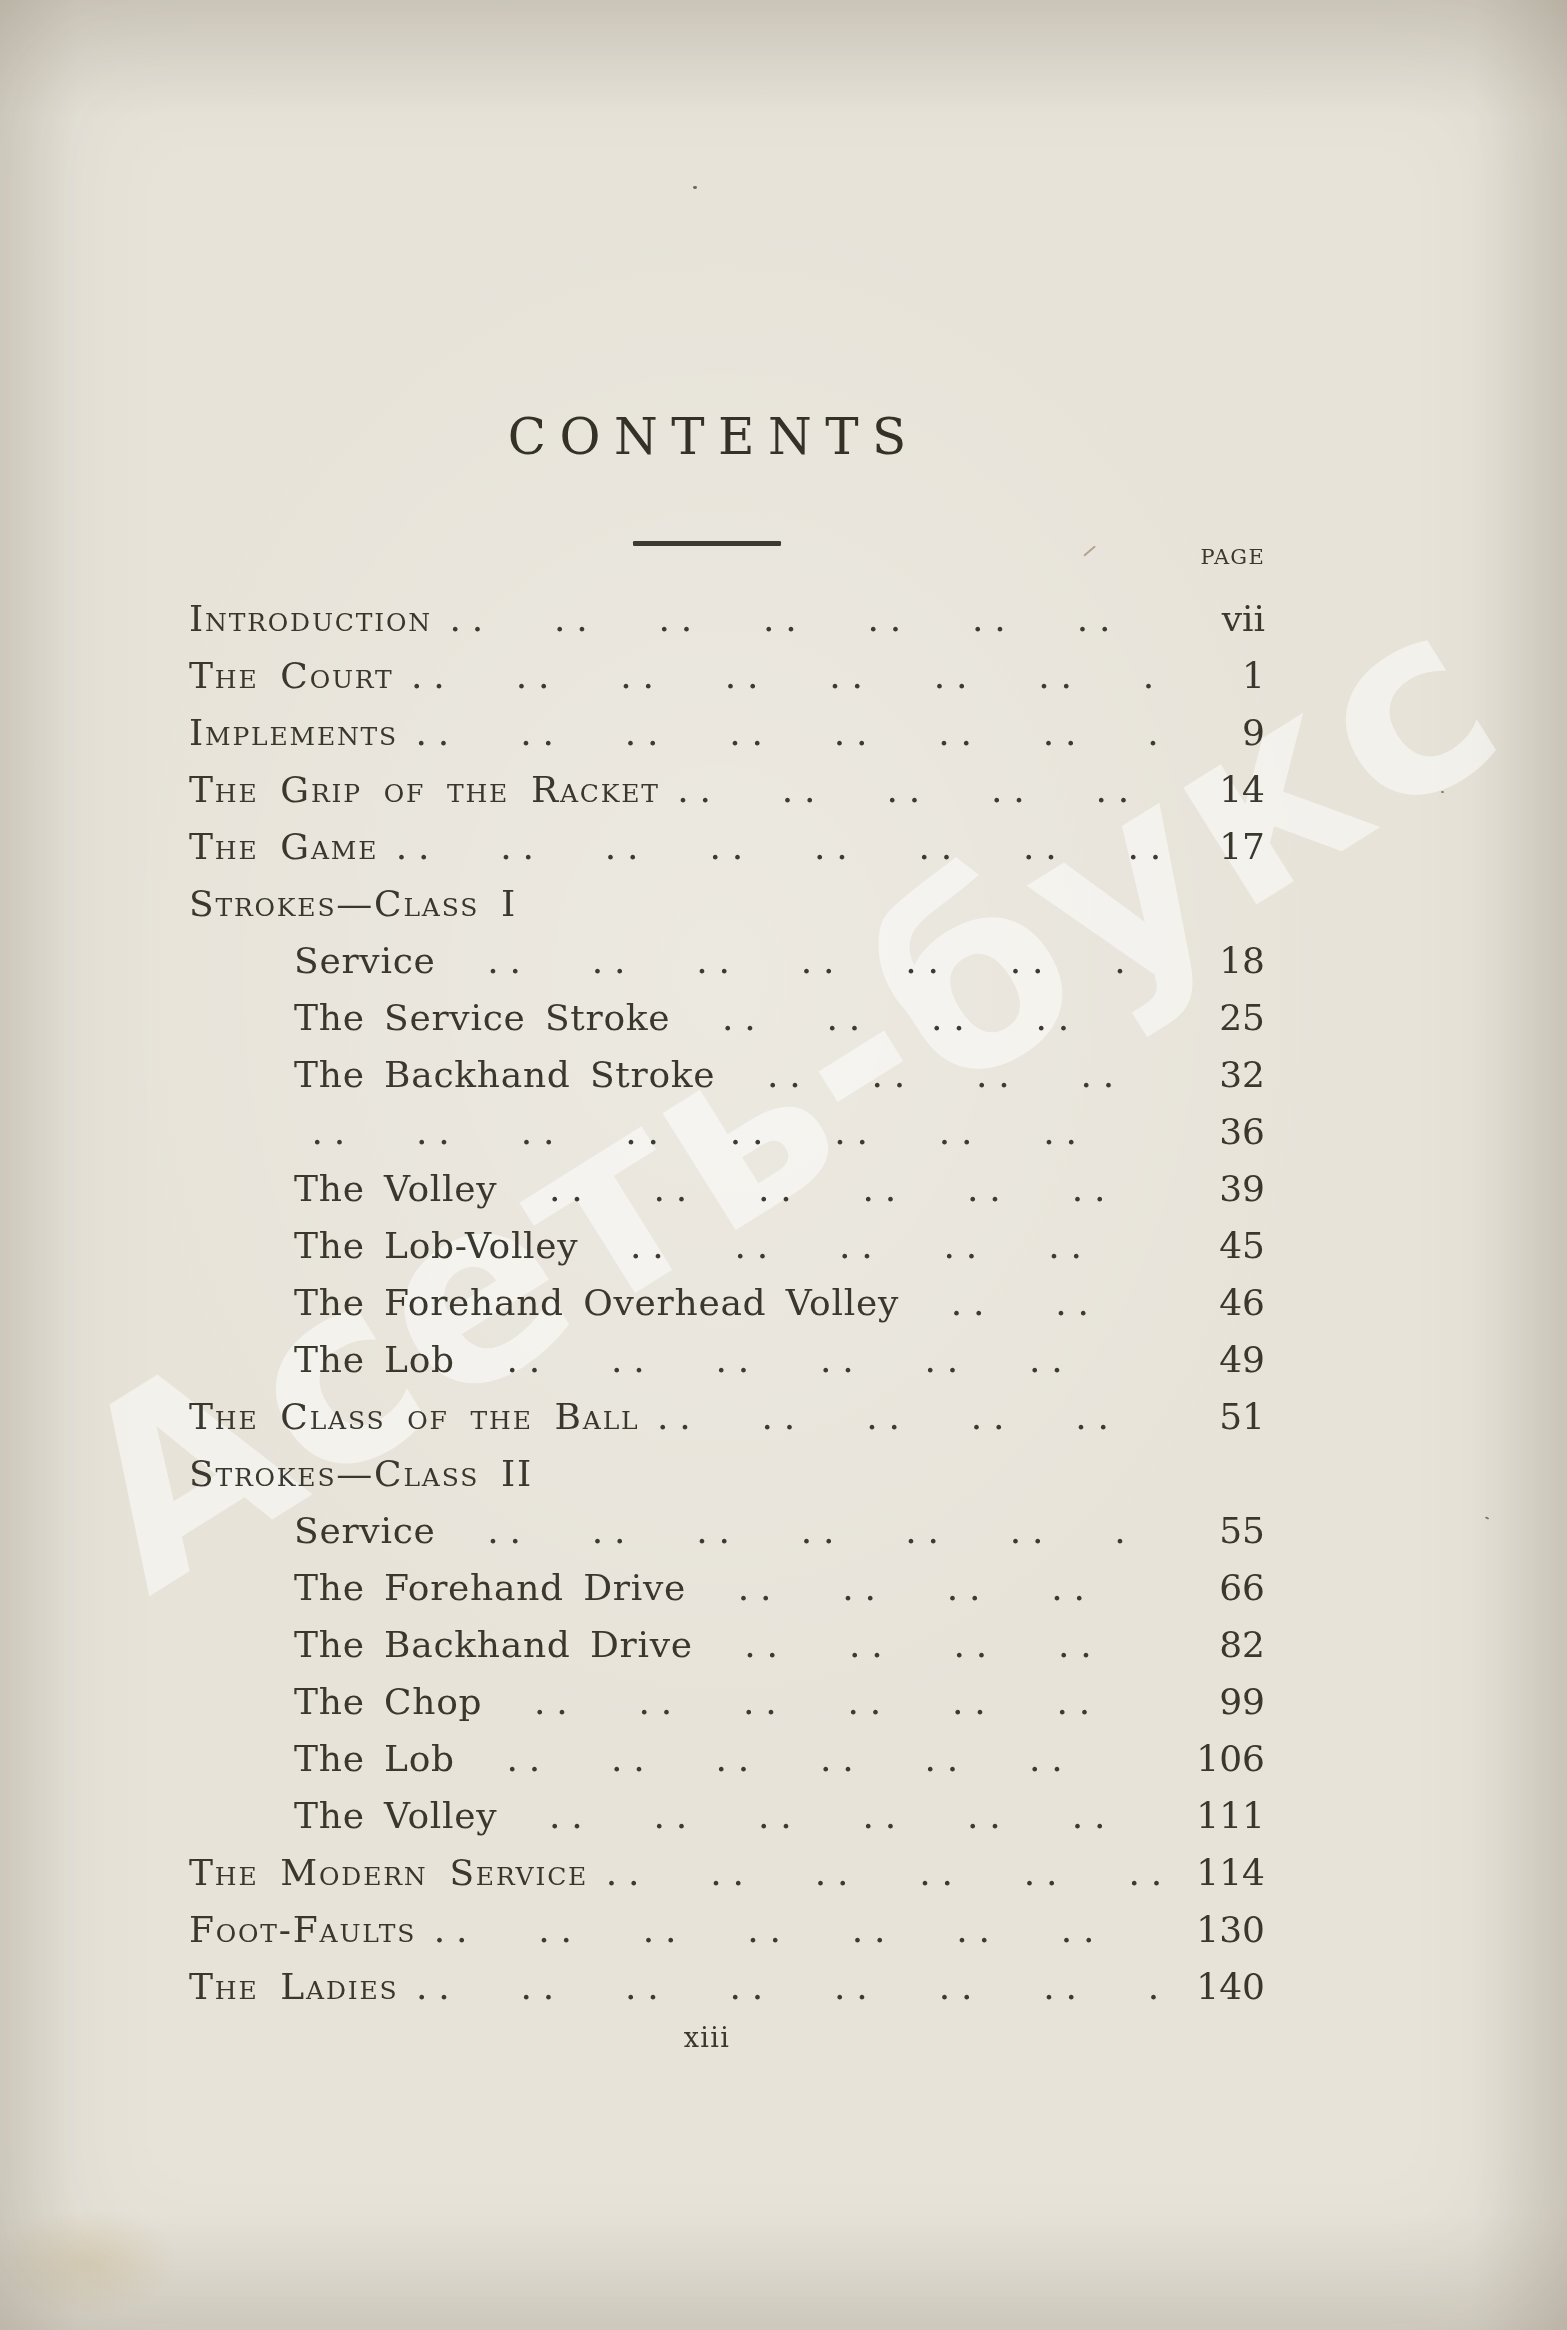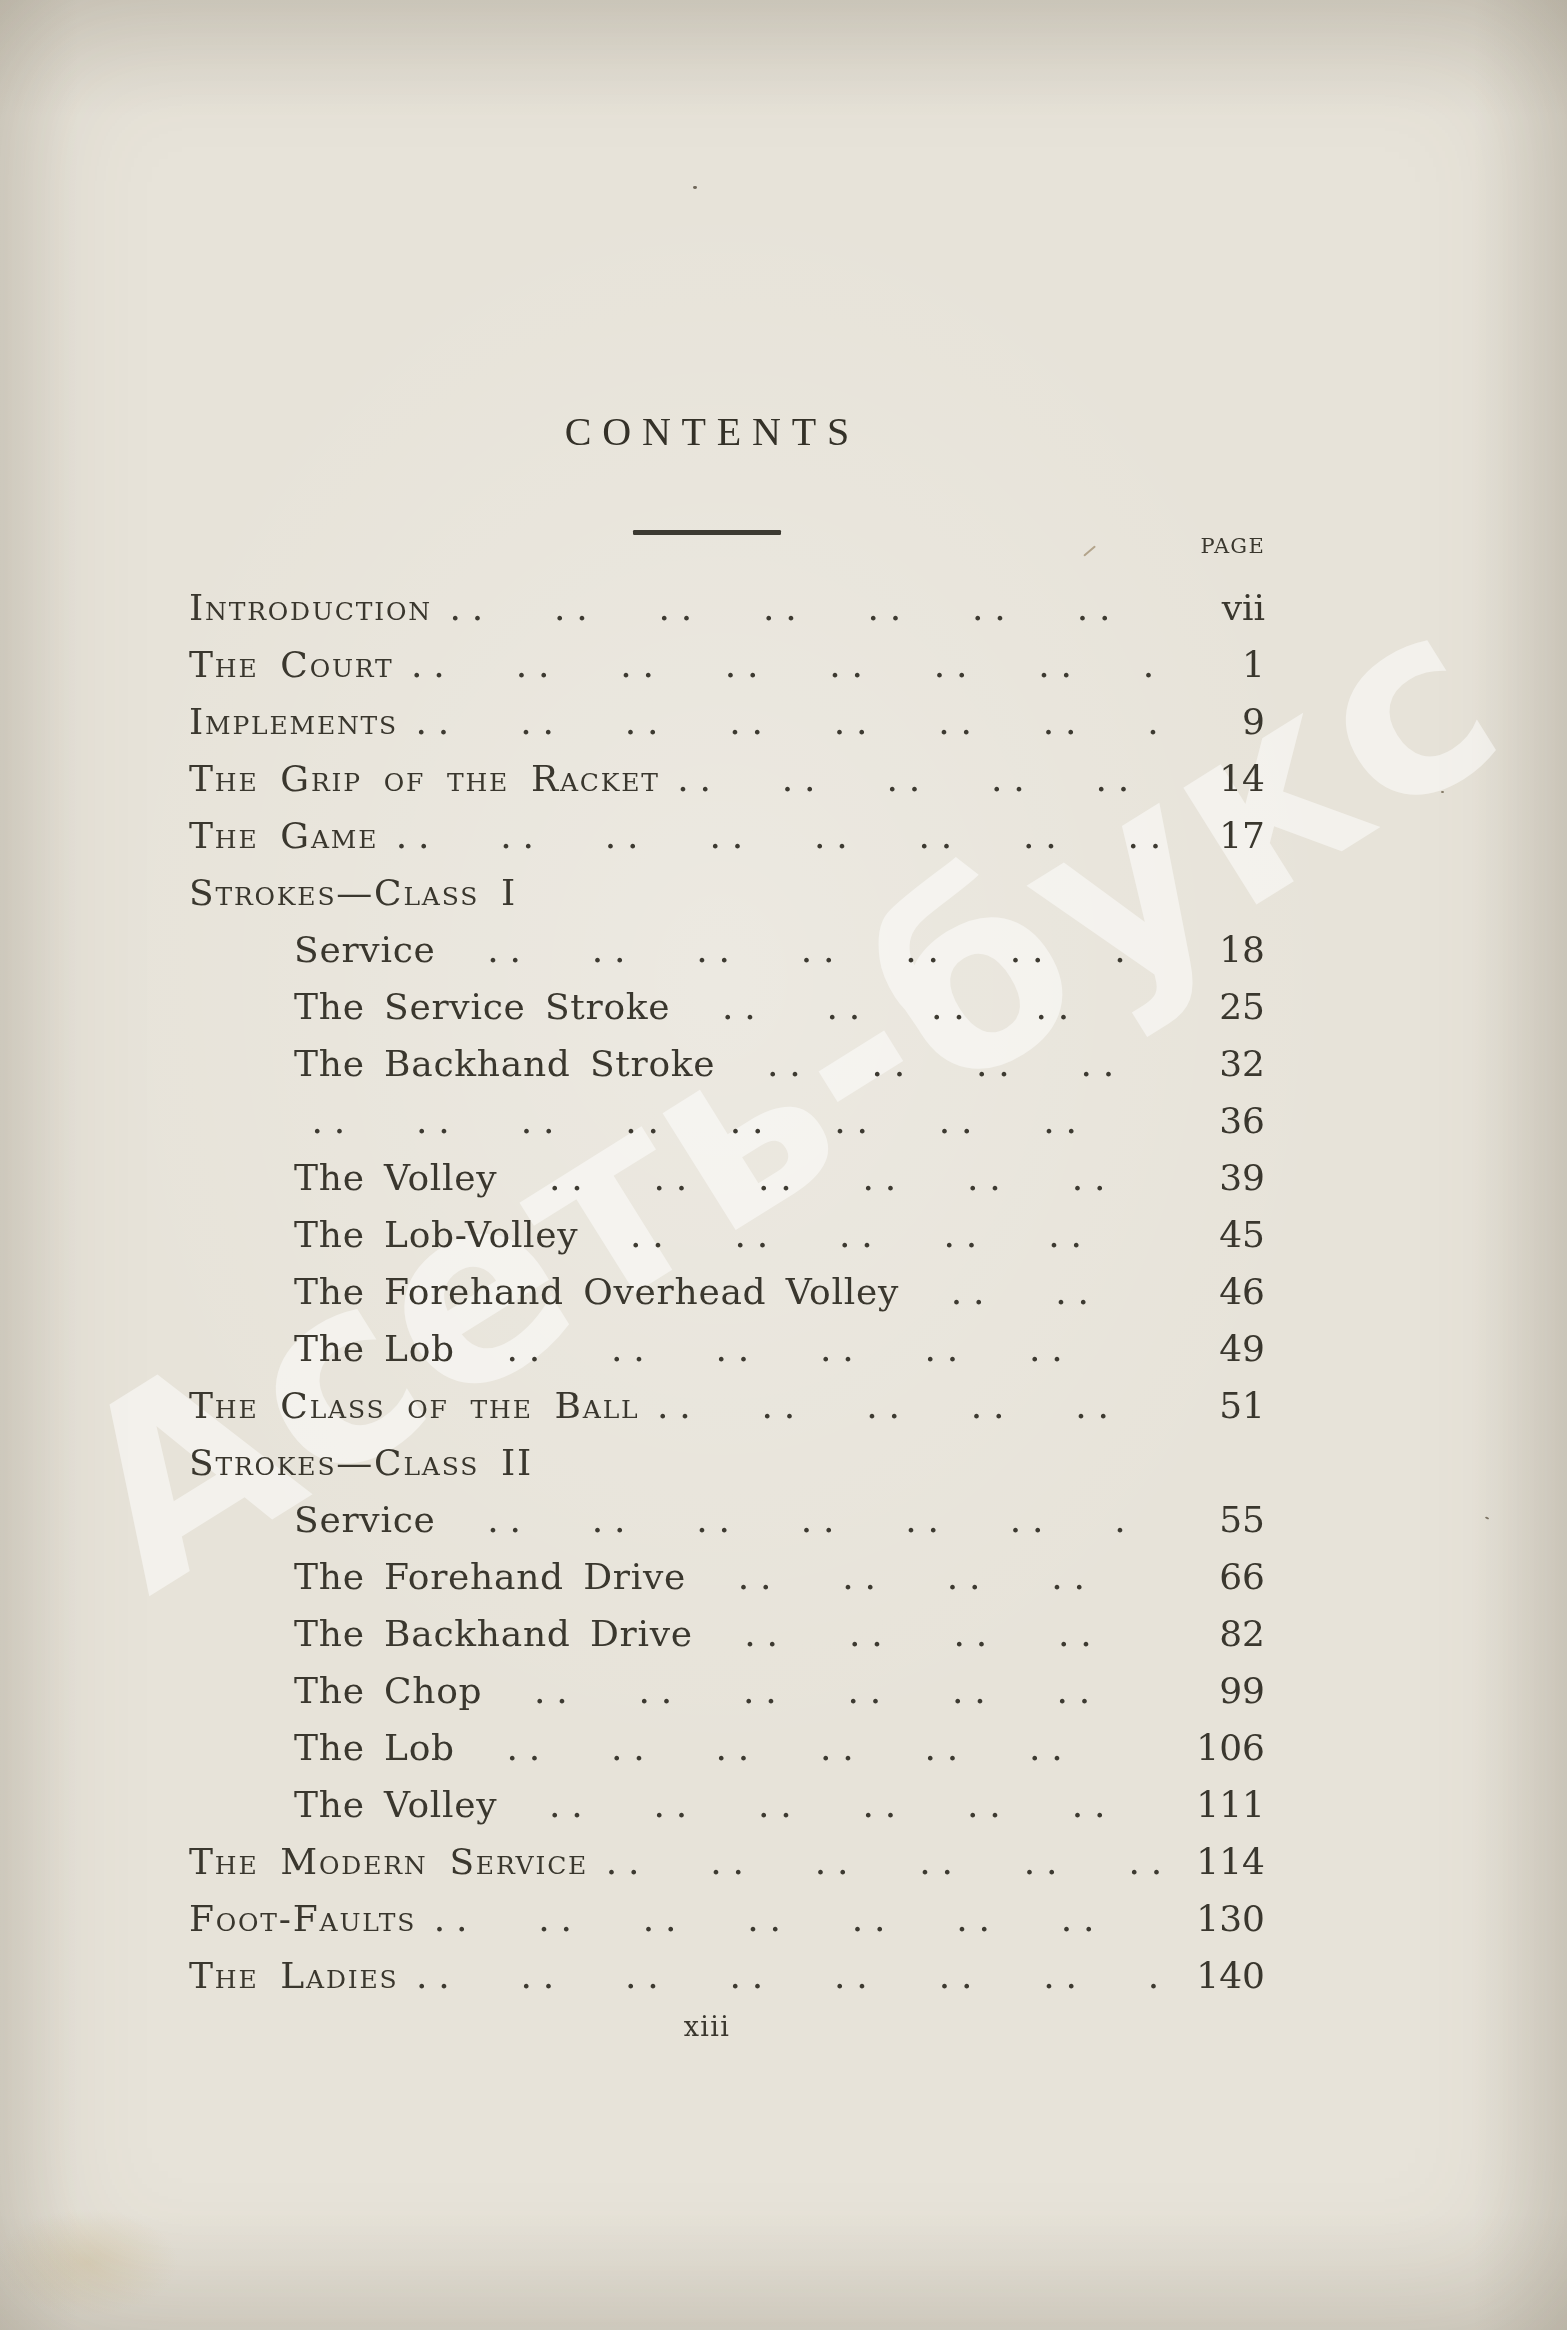--- a/index.html
+++ b/index.html
@@ -32,28 +32,27 @@
     white-space:nowrap;
     z-index:1;
     user-select:none;
   }
   .content{
     position:relative;z-index:2;
     padding:410px 302px 0 149px;
   }
   .title{
     margin:0;
-    font-size:40px;
+    font-size:50px;
     font-weight:normal;
     letter-spacing:0.27em;
     text-indent:0.27em; 
     text-align:center;
     color:#343128;
     line-height:1.1;
-    font-family:Liberation Serif, serif;
   }
   .rule-row{position:relative;height:49px;margin-top:68px;}
   .rule{
     position:absolute;left:50%;top:8.2px;transform:translateX(-50%);
     width:148px;height:5.3px;background:#3c3a32;border-radius:1.2px;
   }
   .page-label{
     position:absolute;right:0;top:12px;
     font-size:21px;letter-spacing:0.06em;
     color:#3a372e;

